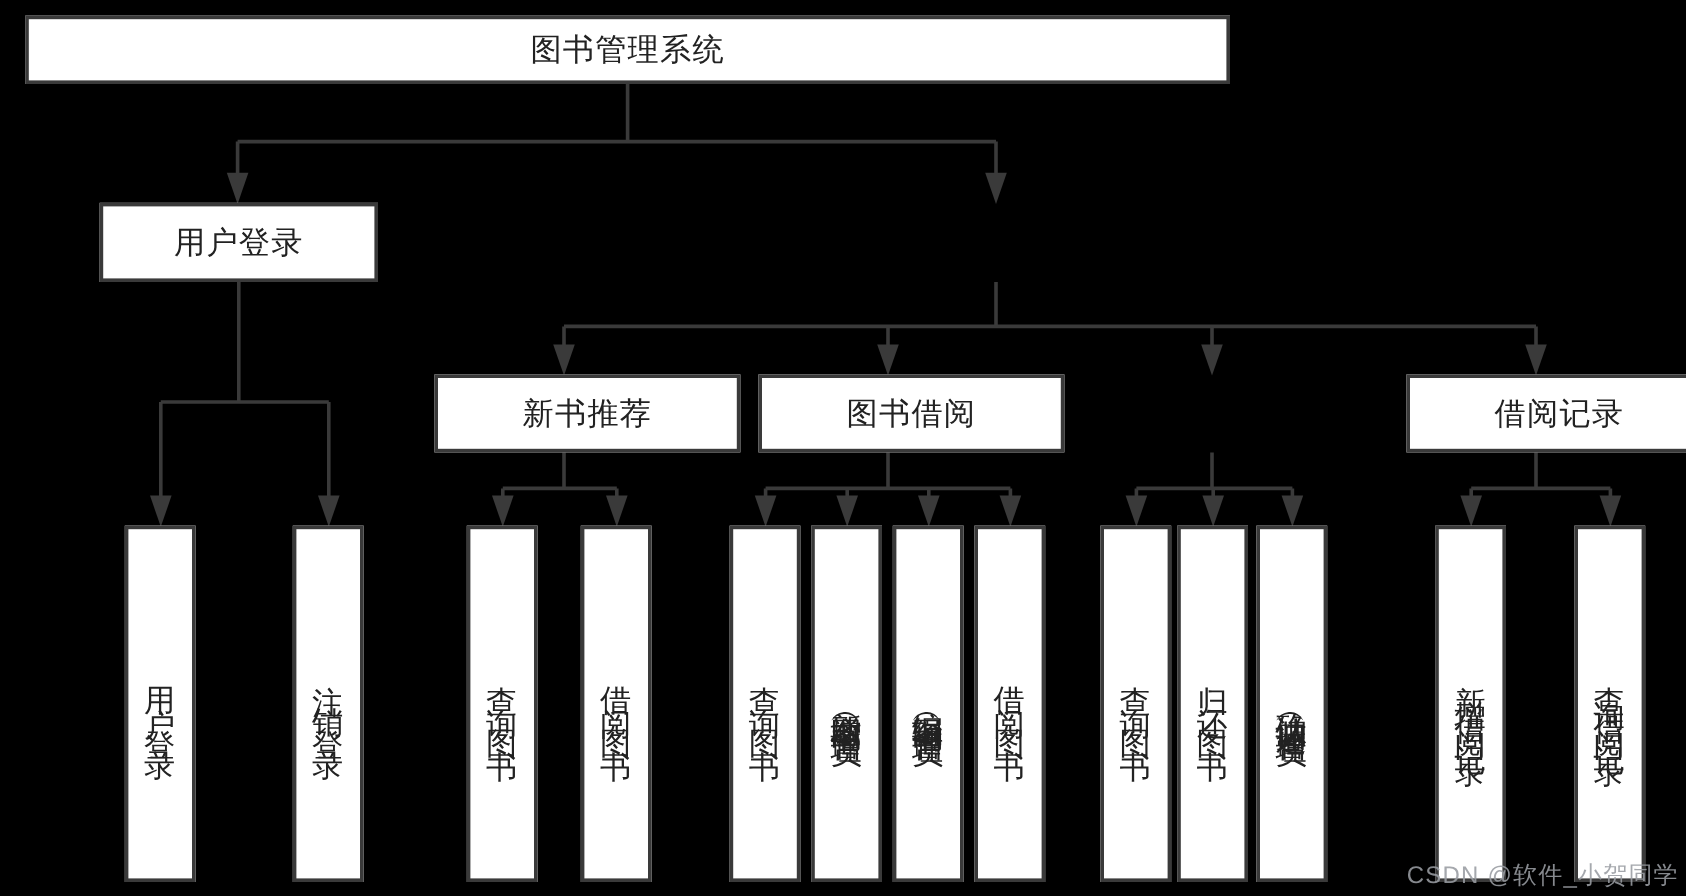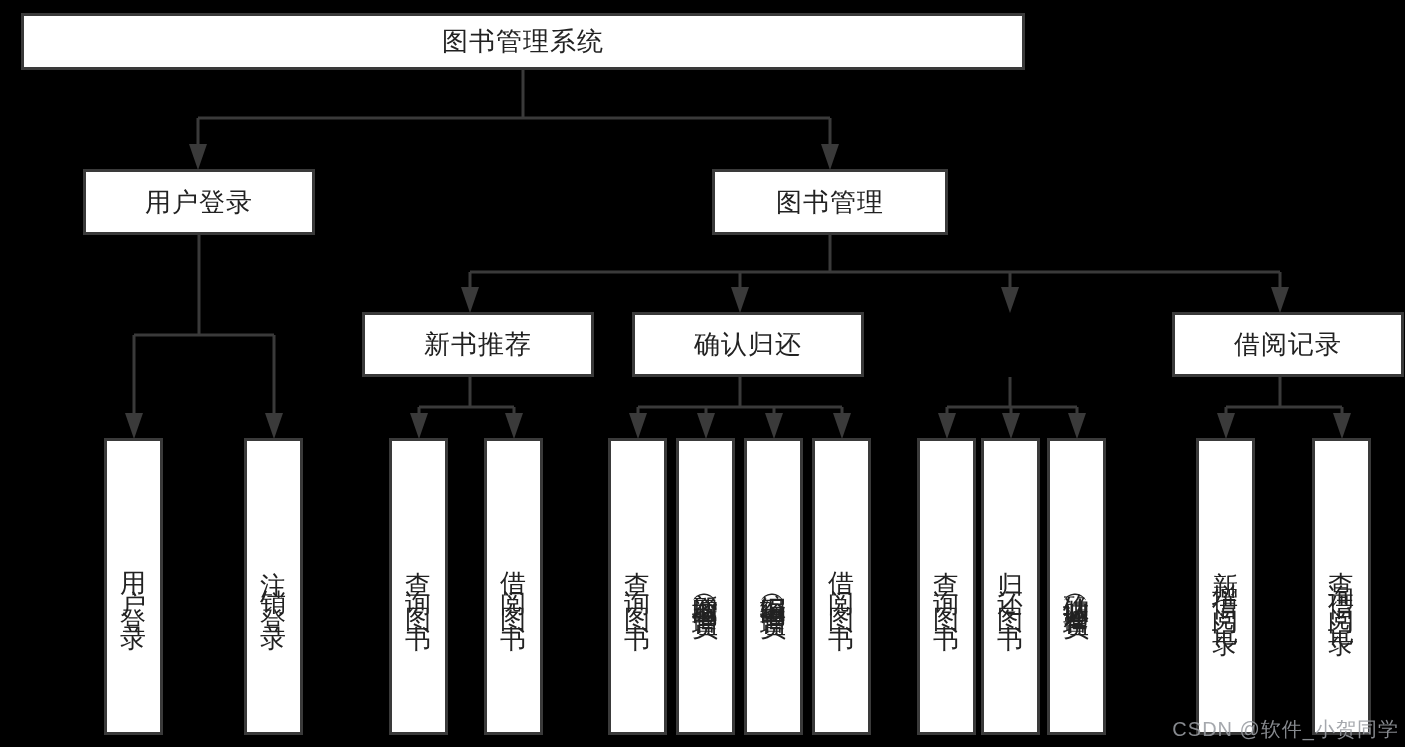--- a/index.html
+++ b/index.html
@@ -21,21 +21,21 @@
     align-items:center;
     justify-content:center;
     font-size:26px;
     letter-spacing:1px;
     color:#222222;
     z-index:2;
   }
   
   .lvl1{left:21px;top:13px;width:1004px;height:57px;}
   .lvl2{top:169px;height:66px;}
-  .lvl3{top:312px;width:232px;height:65px;}
+  .lvl3{top:312px;width:255px;height:65px;}
   .leaf{top:438px;width:59px;height:297px;}
   
   .leaf span{
     writing-mode:vertical-rl;
     text-orientation:mixed;
     white-space:nowrap;
     line-height:1;
   }
   .vt4 span{letter-spacing:18px;}
   .vt6 span{letter-spacing:12px;}
@@ -96,29 +96,26 @@
     </g>
   </svg>
 
   <div class="box lvl1">
     <span>图书管理系统</span>
   </div>
 
   <div class="box lvl2" style="left:83px;width:232px;">
     <span>用户登录</span>
   </div>
-  <div class="box lvl2" style="left:712px;width:236px;">
-    <span>图书管理</span>
-  </div>
 
   <div class="box lvl3" style="left:362px;">
     <span>新书推荐</span>
   </div>
   <div class="box lvl3" style="left:632px;">
-    <span>确认归还</span>
+    <span>图书借阅</span>
   </div>
   <div class="box lvl3" style="left:1172px;text-align:right;">
     <span>借阅记录</span>
   </div>
 
   <div class="box leaf vt4" style="left:104px;">
     <span>用户登录</span>
   </div>
   <div class="box leaf vt4" style="left:244px;">
     <span>注销登录</span>

